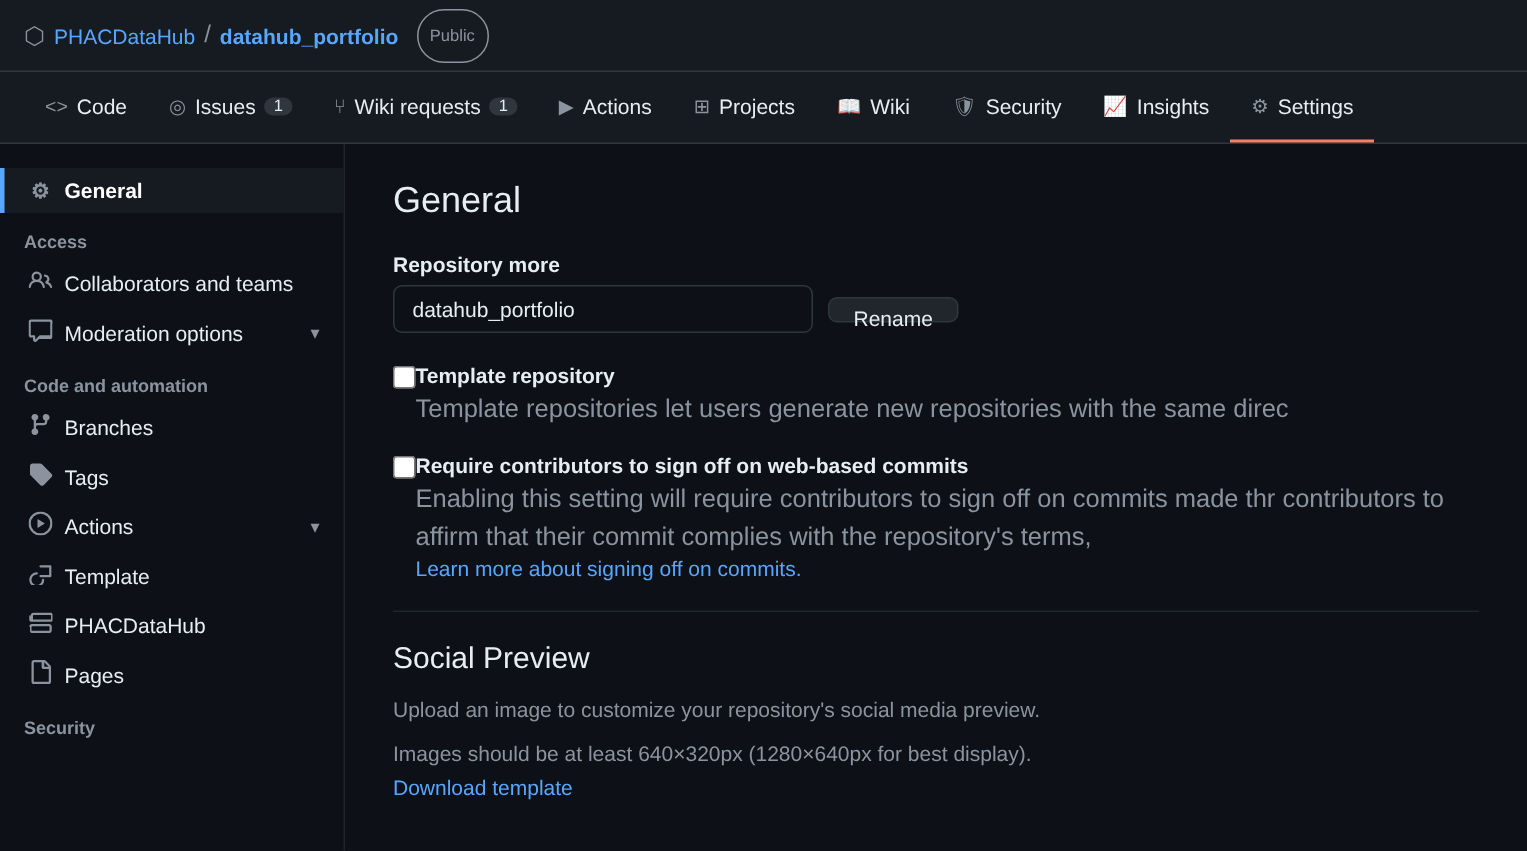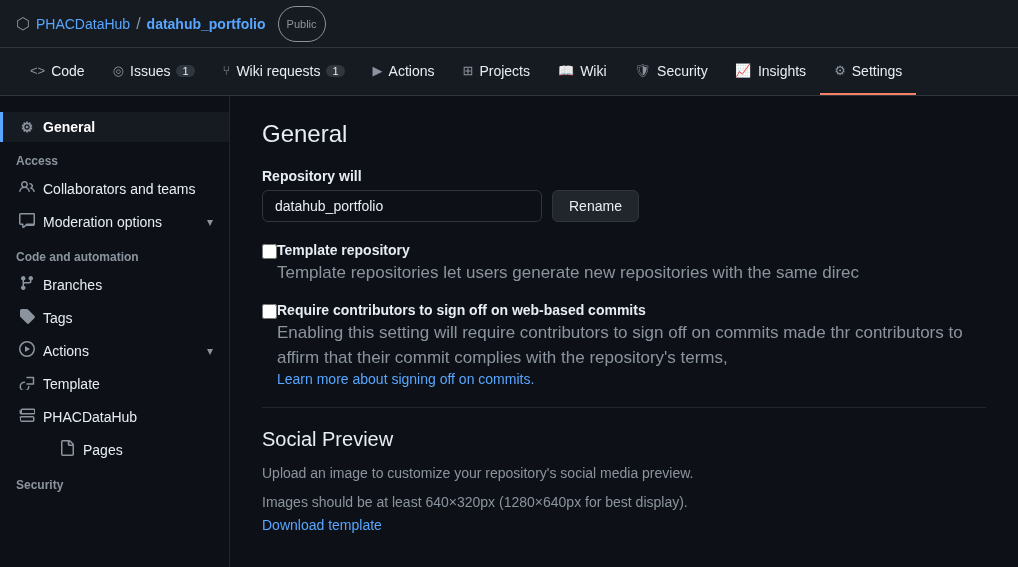--- a/index.html
+++ b/index.html
@@ -190,21 +190,21 @@
       height: 32px;
     }
     .btn-default {
       background: #21262d;
       border: 1px solid #30363d;
       border-radius: 6px;
       color: #e6edf3;
       cursor: pointer;
       font-size: 14px;
       padding: 5px 16px;
-      height: 32px;
+      height: 17px;
       white-space: nowrap;
     }
 
     
     .checkbox-group {
       display: flex;
       align-items: flex-start;
       margin-bottom: 16px;
     }
     .checkbox-input {
@@ -378,21 +378,21 @@
 
     <div class="sidebar-item">
       <span class="item-icon">
         <svg width="16" height="16" viewBox="0 0 16 16" fill="#8b949e">
           <path d="M1.5 3.25c0-.966.784-1.75 1.75-1.75h11.5c.966 0 1.75.784 1.75 1.75v2.5A1.75 1.75 0 0 1 14.75 7.5H2.25A1.75 1.75 0 0 1 .5 5.75v-2.5zm1.75-.25a.25.25 0 0 0-.25.25v2.5c0 .138.112.25.25.25h11.5a.25.25 0 0 0 .25-.25v-2.5a.25.25 0 0 0-.25-.25H3.25zM.5 10.75c0-.966.784-1.75 1.75-1.75h11.5c.966 0 1.75.784 1.75 1.75v2.5A1.75 1.75 0 0 1 14.25 15H2.75A1.75 1.75 0 0 1 1 13.25v-2.5zm1.75-.25a.25.25 0 0 0-.25.25v2.5c0 .138.112.25.25.25h11.5a.25.25 0 0 0 .25-.25v-2.5a.25.25 0 0 0-.25-.25H2.25z"></path>
         </svg>
       </span>
       <span class="item-label">PHACDataHub</span>
     </div>
 
-    <div class="pages-row" style="position:relative; display:flex; align-items:center;margin-left:40px;">
+    <div class="pages-row" style="position:relative; display:flex; align-items:center;">
 
       <div class="sidebar-item" style="flex:1;">
         <span class="item-icon">
           <svg width="16" height="16" viewBox="0 0 16 16" fill="#8b949e">
             <path d="M2 1.75C2 .784 2.784 0 3.75 0h6.586c.464 0 .909.184 1.237.513l2.914 2.914c.329.328.513.773.513 1.237v9.586A1.75 1.75 0 0 1 13.25 16h-9.5A1.75 1.75 0 0 1 2 14.25zm1.75-.25a.25.25 0 0 0-.25.25v12.5c0 .138.112.25.25.25h9.5a.25.25 0 0 0 .25-.25V6h-2.75A1.75 1.75 0 0 1 8.75 4.25V1.5zm6.75.062V4.25c0 .138.112.25.25.25h2.688a.252.252 0 0 0-.011-.013L10.5 1.562z"></path>
           </svg>
         </span>
         <span class="item-label">Pages</span>
       </div>
     </div>
@@ -400,21 +400,21 @@
     <div class="sidebar-section-label">Security</div>
 
   </div>
 
   <div class="content-area">
 
     <h1 class="content-title">General</h1>
 
     
     <div class="field-group">
-      <label class="field-label">Repository will</label>
+      <label class="field-label">Repository more</label>
       <div class="field-row">
         <input class="text-input" type="text" value="datahub_portfolio" style="">
         <button class="btn-default">Rename</button>
       </div>
     </div>
 
     
     <div class="checkbox-group">
       <input type="checkbox" class="checkbox-input" style="">
       <div class="checkbox-content">

